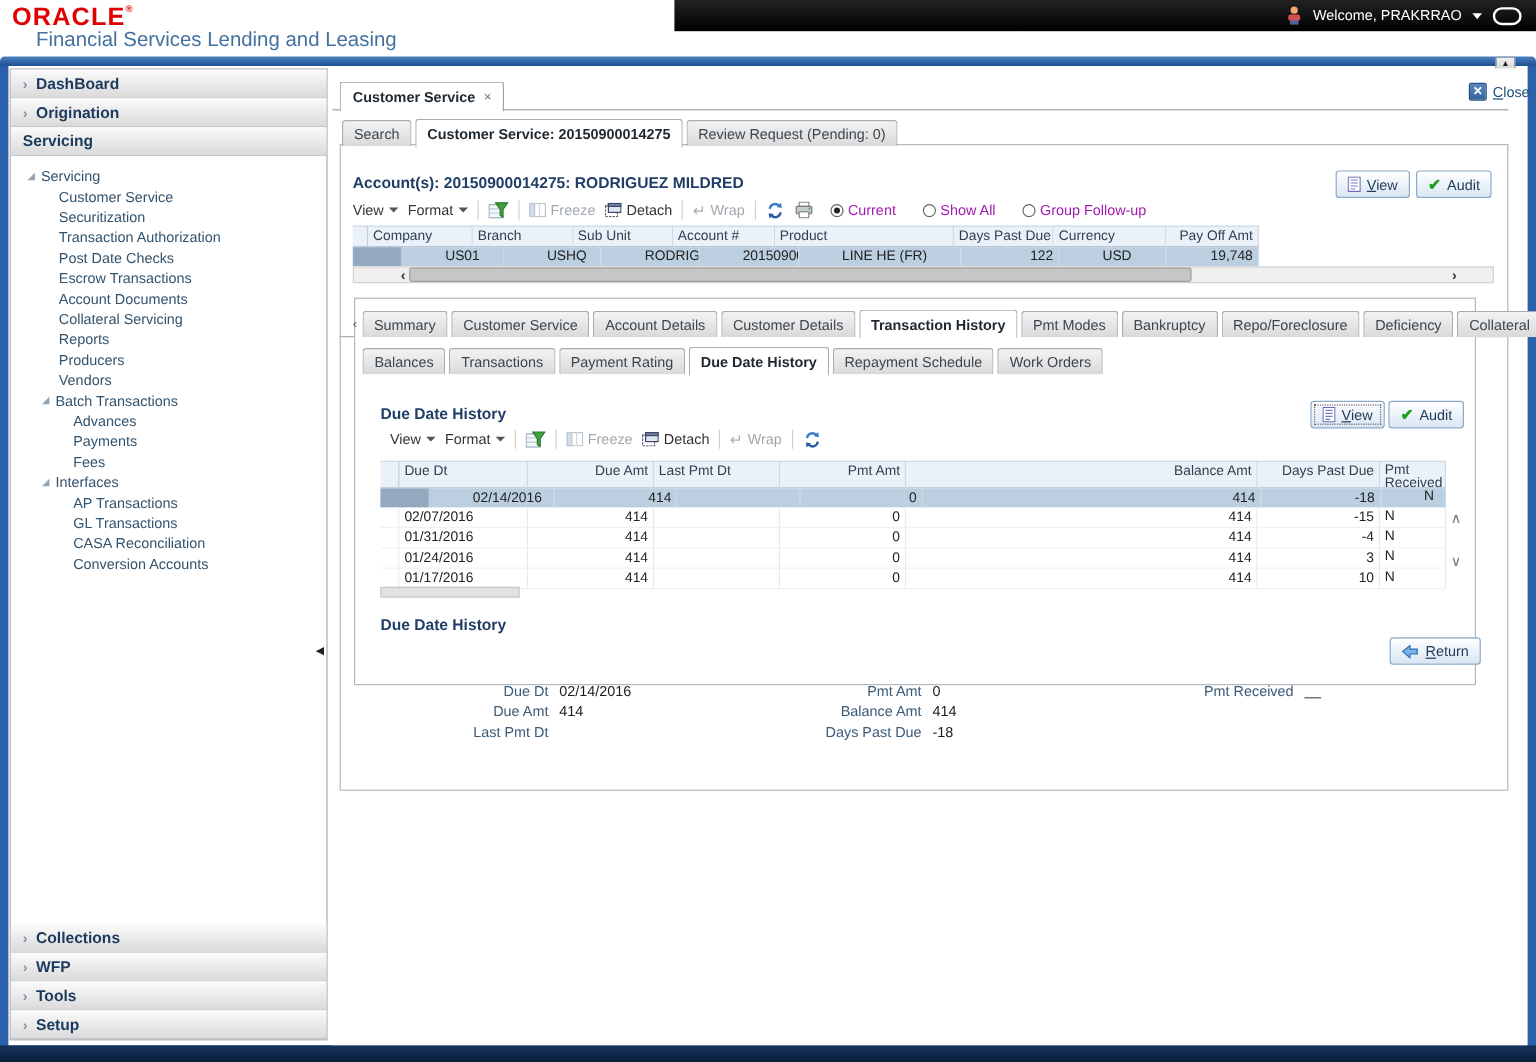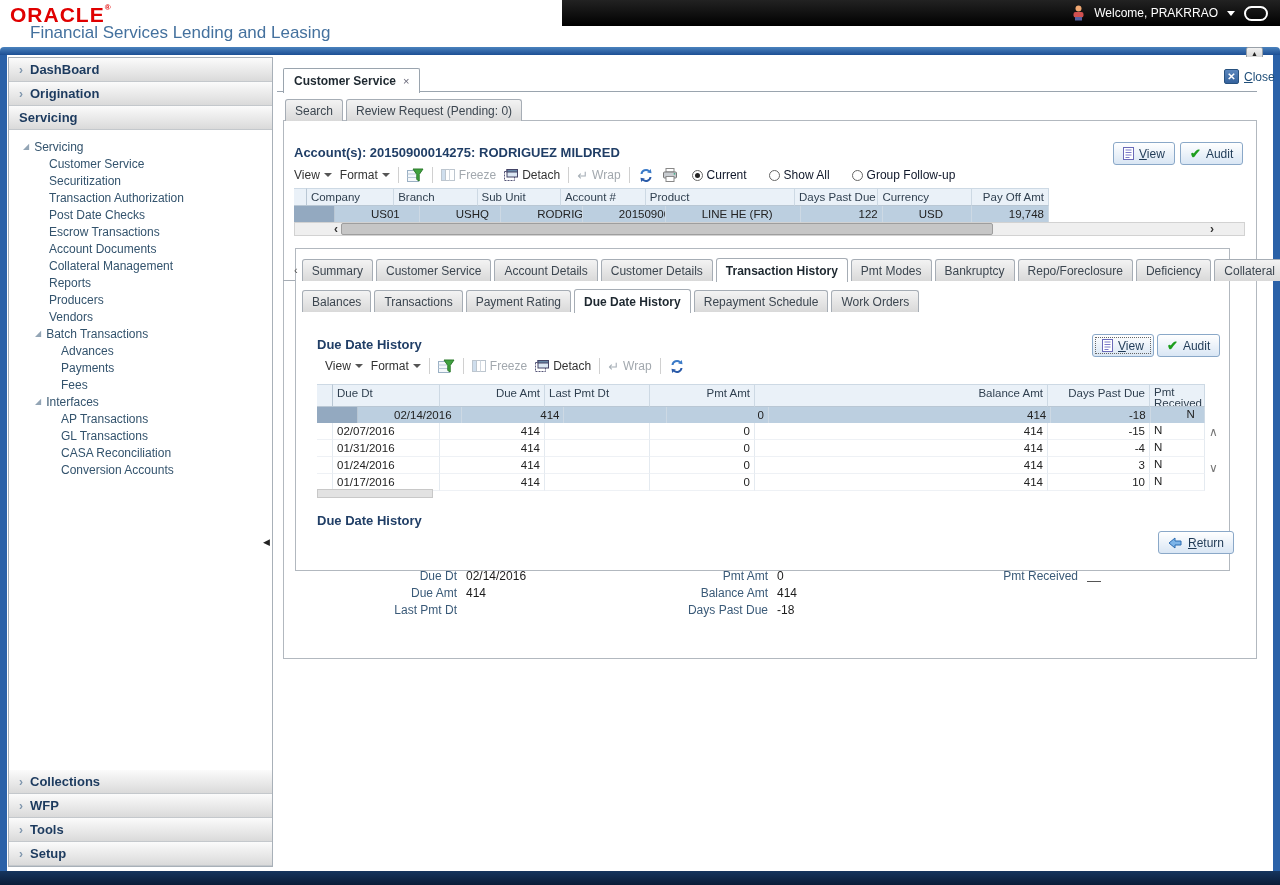--- a/index.html
+++ b/index.html
@@ -75,21 +75,21 @@
 
   .toolbar{position:absolute;display:flex;align-items:center;gap:8px;font-size:12px;color:#444;z-index:2;}
   .menu{display:flex;align-items:center;gap:4px;color:#333;}
   .caret-down{width:0;height:0;border-left:4px solid transparent;border-right:4px solid transparent;border-top:4px solid #555;display:inline-block;}
   .tsep{width:1px;height:16px;background:#d0d0d0;}
   .tool{display:flex;align-items:center;gap:4px;color:#333;}
   .tool.disabled{color:#a2a8ae;}
   .radio-grp{display:flex;align-items:center;gap:4px;margin-left:6px;}
   .radio{width:11px;height:11px;border:1px solid #666;border-radius:50%;background:#fff;display:inline-block;position:relative;box-sizing:border-box;}
   .radio.sel::after{content:"";position:absolute;left:2px;top:2px;width:5px;height:5px;border-radius:50%;background:#222;}
-  .radio-lbl{font-size:12px;color:#0f172a;margin-right:8px;}
+  .radio-lbl{font-size:12px;color:#a21caf;margin-right:8px;}
 
   
   .grid{position:absolute;z-index:2;font-size:11.5px;color:#222;}
   .grow{display:flex;}
   .gcell{box-sizing:border-box;padding:2px 4px;border-right:1px solid #cdd9e4;white-space:nowrap;overflow:hidden;}
   .ghead .gcell{background:#eaf1f8;color:#2f3f4f;border-top:1px solid #cdd9e4;border-bottom:1px solid #b9c7d4;}
   .num{text-align:right;}
   .stub{background:#eef2f6;border-right:1px solid #b9c7d4;}
   .grow.sel .gcell{background:#bccfe0;padding-left:36px;}
   .grow.sel .stub{background:#93a9c0;}
@@ -176,21 +176,21 @@
       <div class="tree-item lvl1">
           <span>Post Date Checks</span>
         </div>
       <div class="tree-item lvl1">
           <span>Escrow Transactions</span>
         </div>
       <div class="tree-item lvl1">
           <span>Account Documents</span>
         </div>
       <div class="tree-item lvl1">
-          <span>Collateral Management</span>
+          <span>Collateral Servicing</span>
         </div>
       <div class="tree-item lvl1">
           <span>Reports</span>
         </div>
       <div class="tree-item lvl1">
           <span>Producers</span>
         </div>
       <div class="tree-item lvl1">
           <span>Vendors</span>
         </div>
@@ -252,20 +252,23 @@
       <span class="x">×</span>
     </div>
     <div id="close-ctl">
       <span class="xbox">✕</span>
       <span class="ul-first" style="display:inline-block">Close</span>
     </div>
 
     <div class="tabrow" id="pagetabs">
       <div class="tab">
           <span>Search</span>
+        </div>
+      <div class="tab active">
+          <span>Customer Service: 20150900014275</span>
         </div>
       <div class="tab">
           <span>Review Request (Pending: 0)</span>
         </div>
     </div>
 
     <div id="outer-panel"></div>
 
     <div id="acct-title">Account(s): 20150900014275: RODRIGUEZ MILDRED</div>
 

